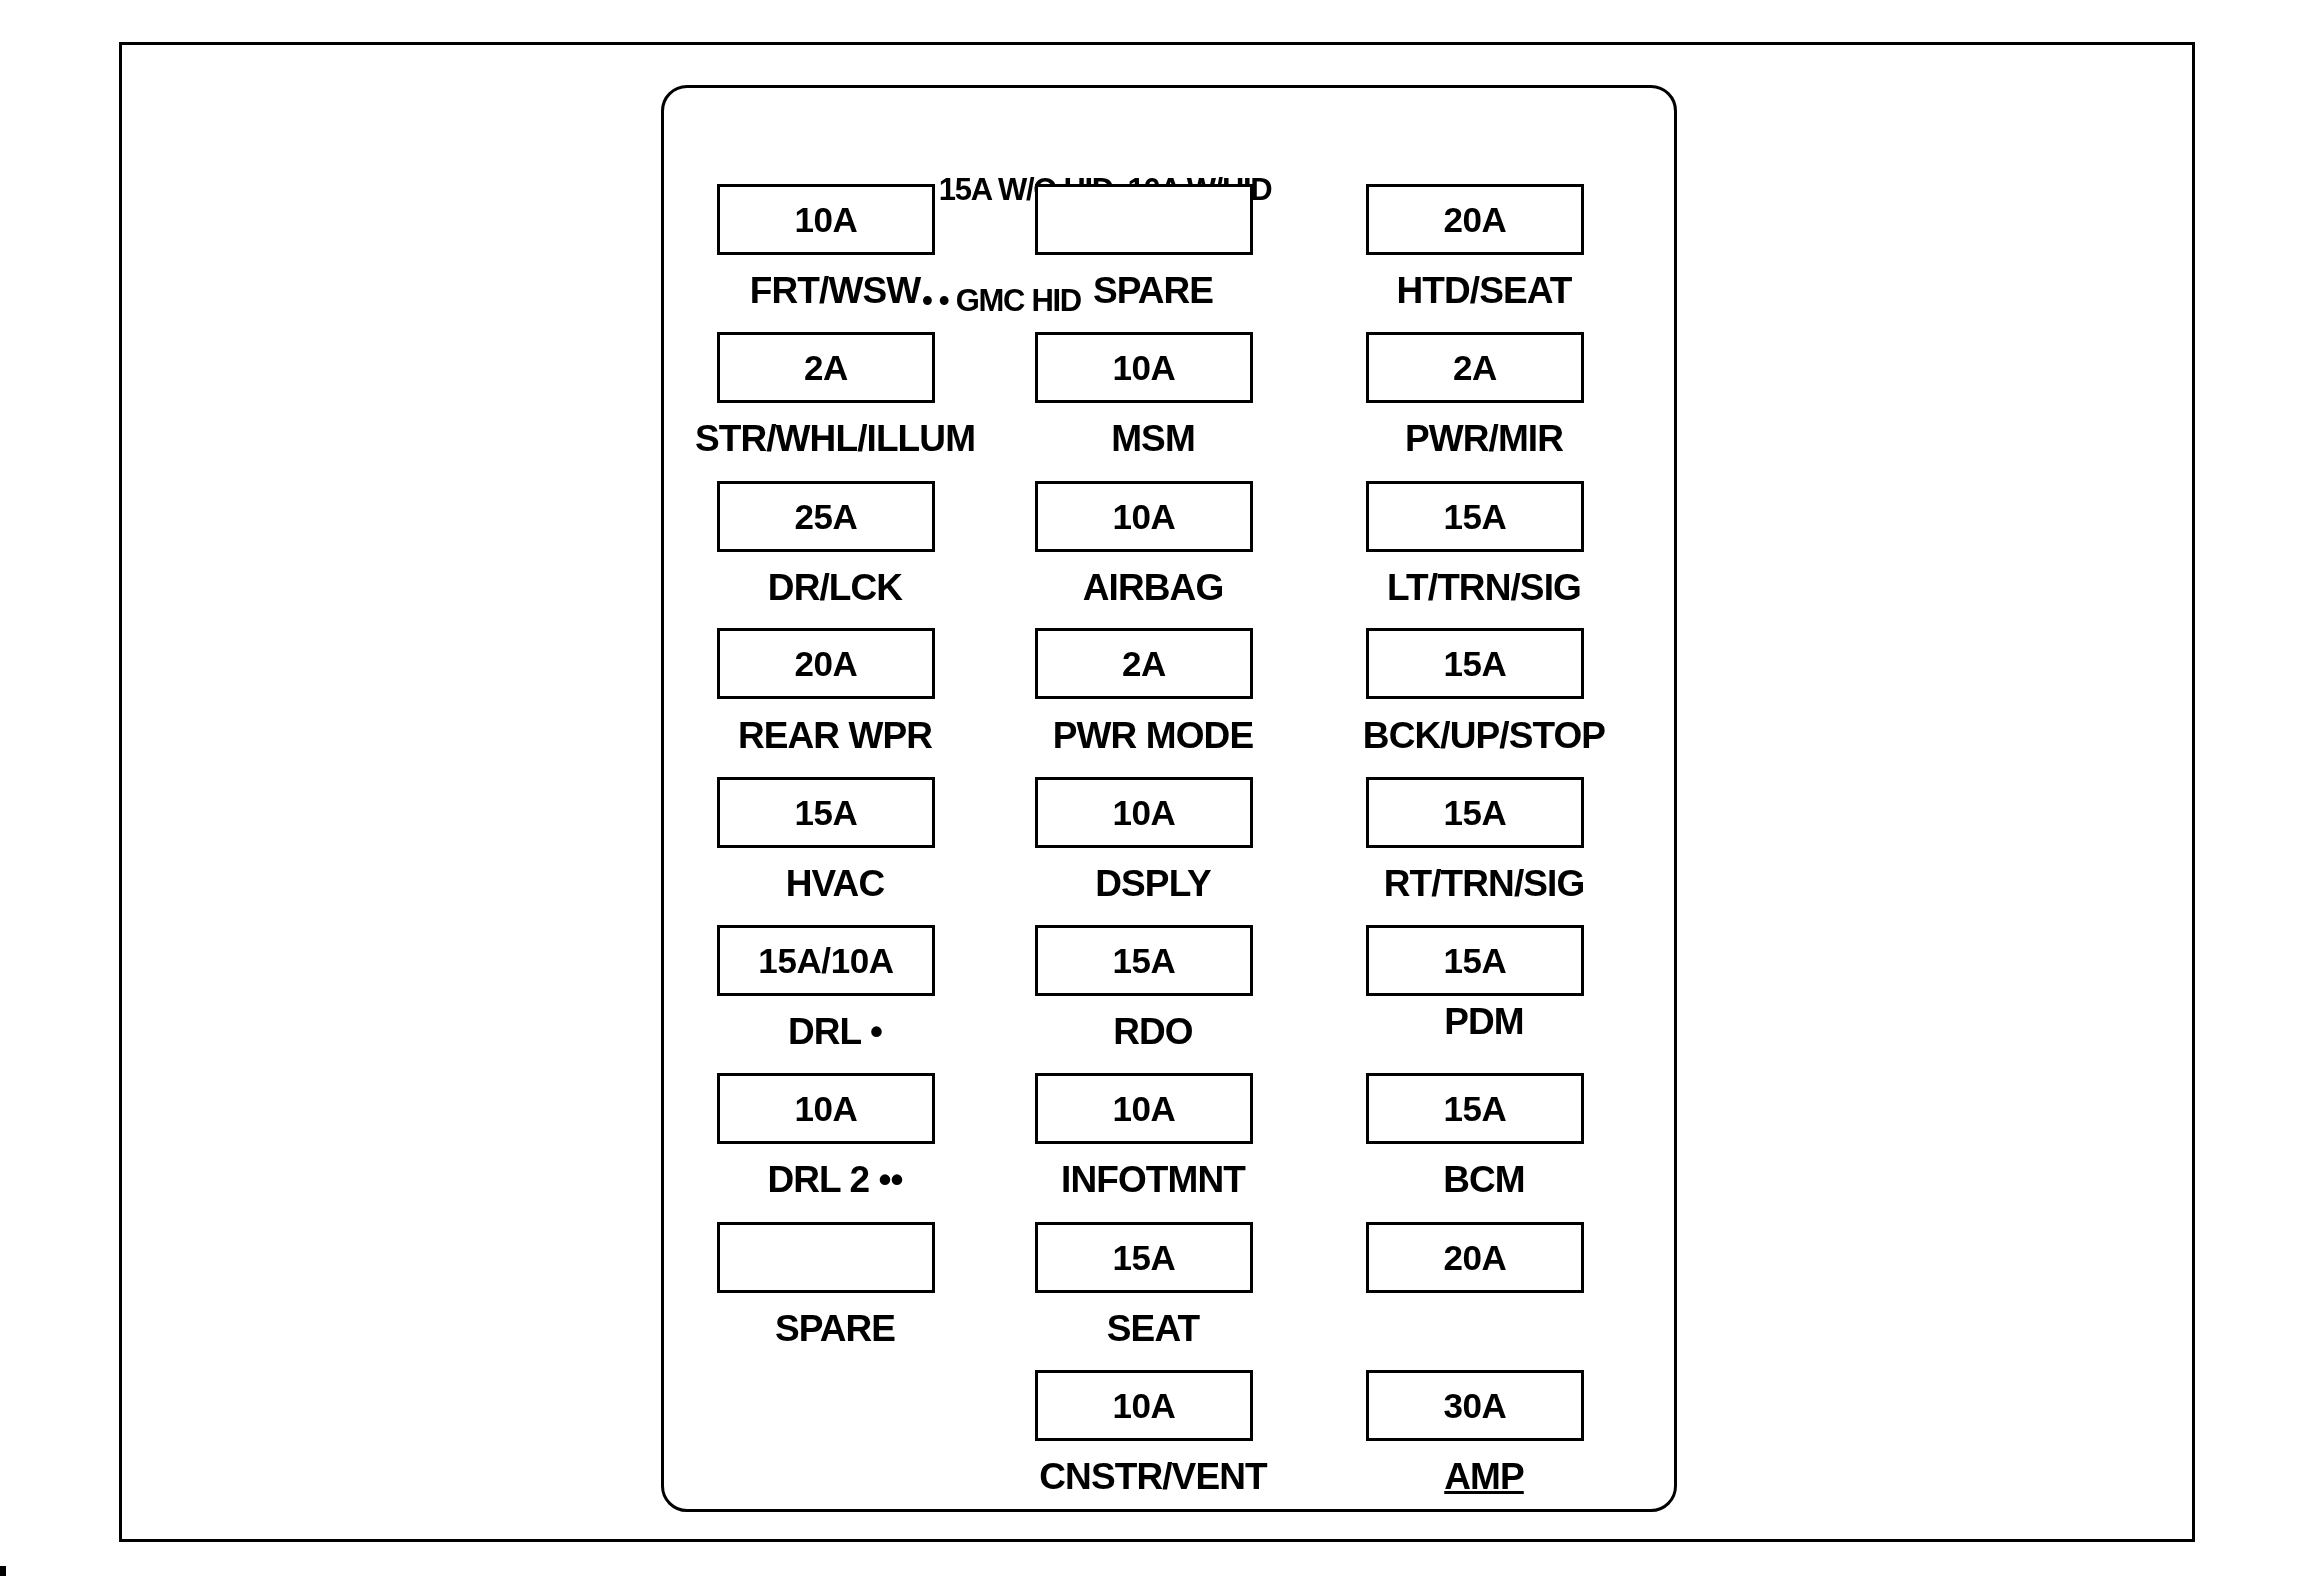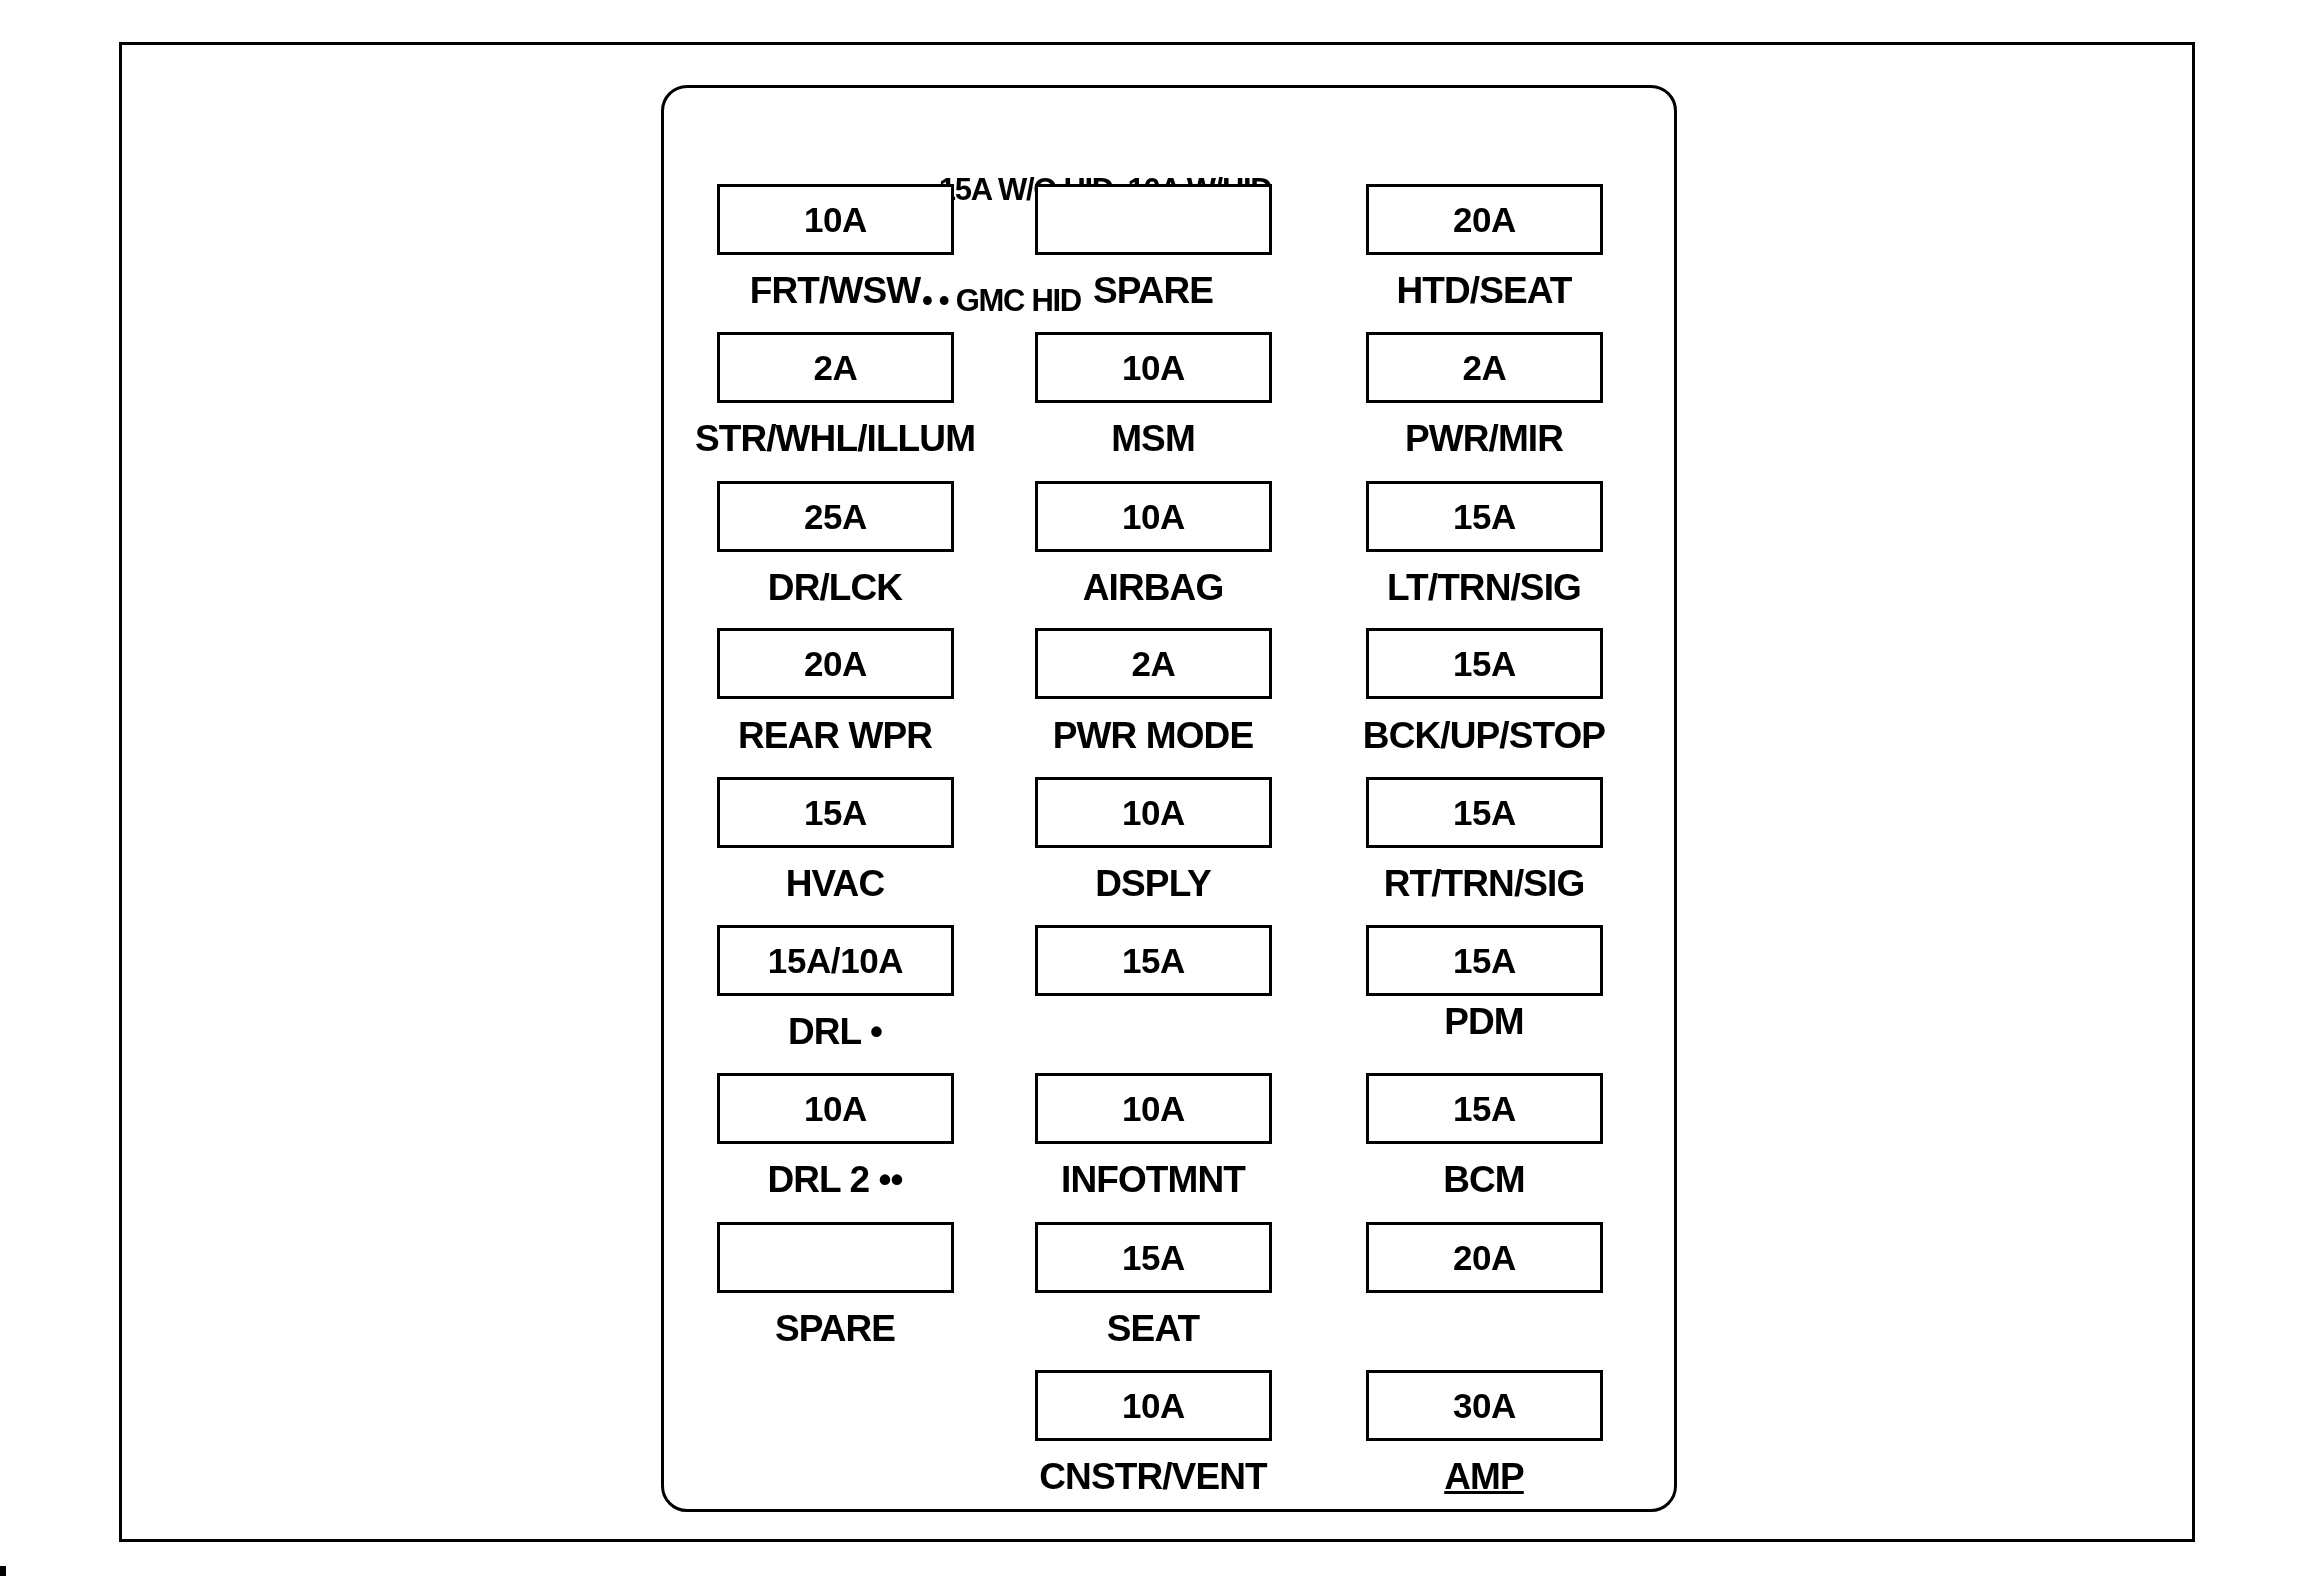--- a/index.html
+++ b/index.html
@@ -42,21 +42,21 @@
     position: absolute;
     left: 258px;
     top: 8.7px;
     font-size: 31px;
     line-height: 37px;
     letter-spacing: -1.3px;
     white-space: pre;
   }
   .fusebox {
     position: absolute;
-    width: 237px;
+    width: 218px;
     height: 71px;
     border: 3.5px solid #000000;
     box-sizing: border-box;
     display: flex;
     align-items: center;
     justify-content: center;
     font-size: 35px;
     letter-spacing: -0.4px;
     background: #ffffff;
   }
@@ -150,20 +150,21 @@
         <span>15A</span>
       </div>
       <div class="fuselabel" style="left: 620px; top: 776px;">RT/TRN/SIG</div>
       <div class="fusebox" style="left: 53px; top: 837px;">
         <span>15A/10A</span>
       </div>
       <div class="fuselabel" style="left: -29px; top: 924px;">DRL •</div>
       <div class="fusebox" style="left: 371px; top: 837px;">
         <span>15A</span>
       </div>
+      <div class="fuselabel" style="left: 289px; top: 924px;">RDO</div>
       <div class="fusebox" style="left: 702px; top: 837px;">
         <span>15A</span>
       </div>
       <div class="fuselabel" style="left: 620px; top: 914px; text-align: center;">PDM</div>
       <div class="fusebox" style="left: 53px; top: 985px;">
         <span>10A</span>
       </div>
       <div class="fuselabel" style="left: -29px; top: 1072px;">DRL 2 ••</div>
       <div class="fusebox" style="left: 371px; top: 985px;">
         <span>10A</span>

